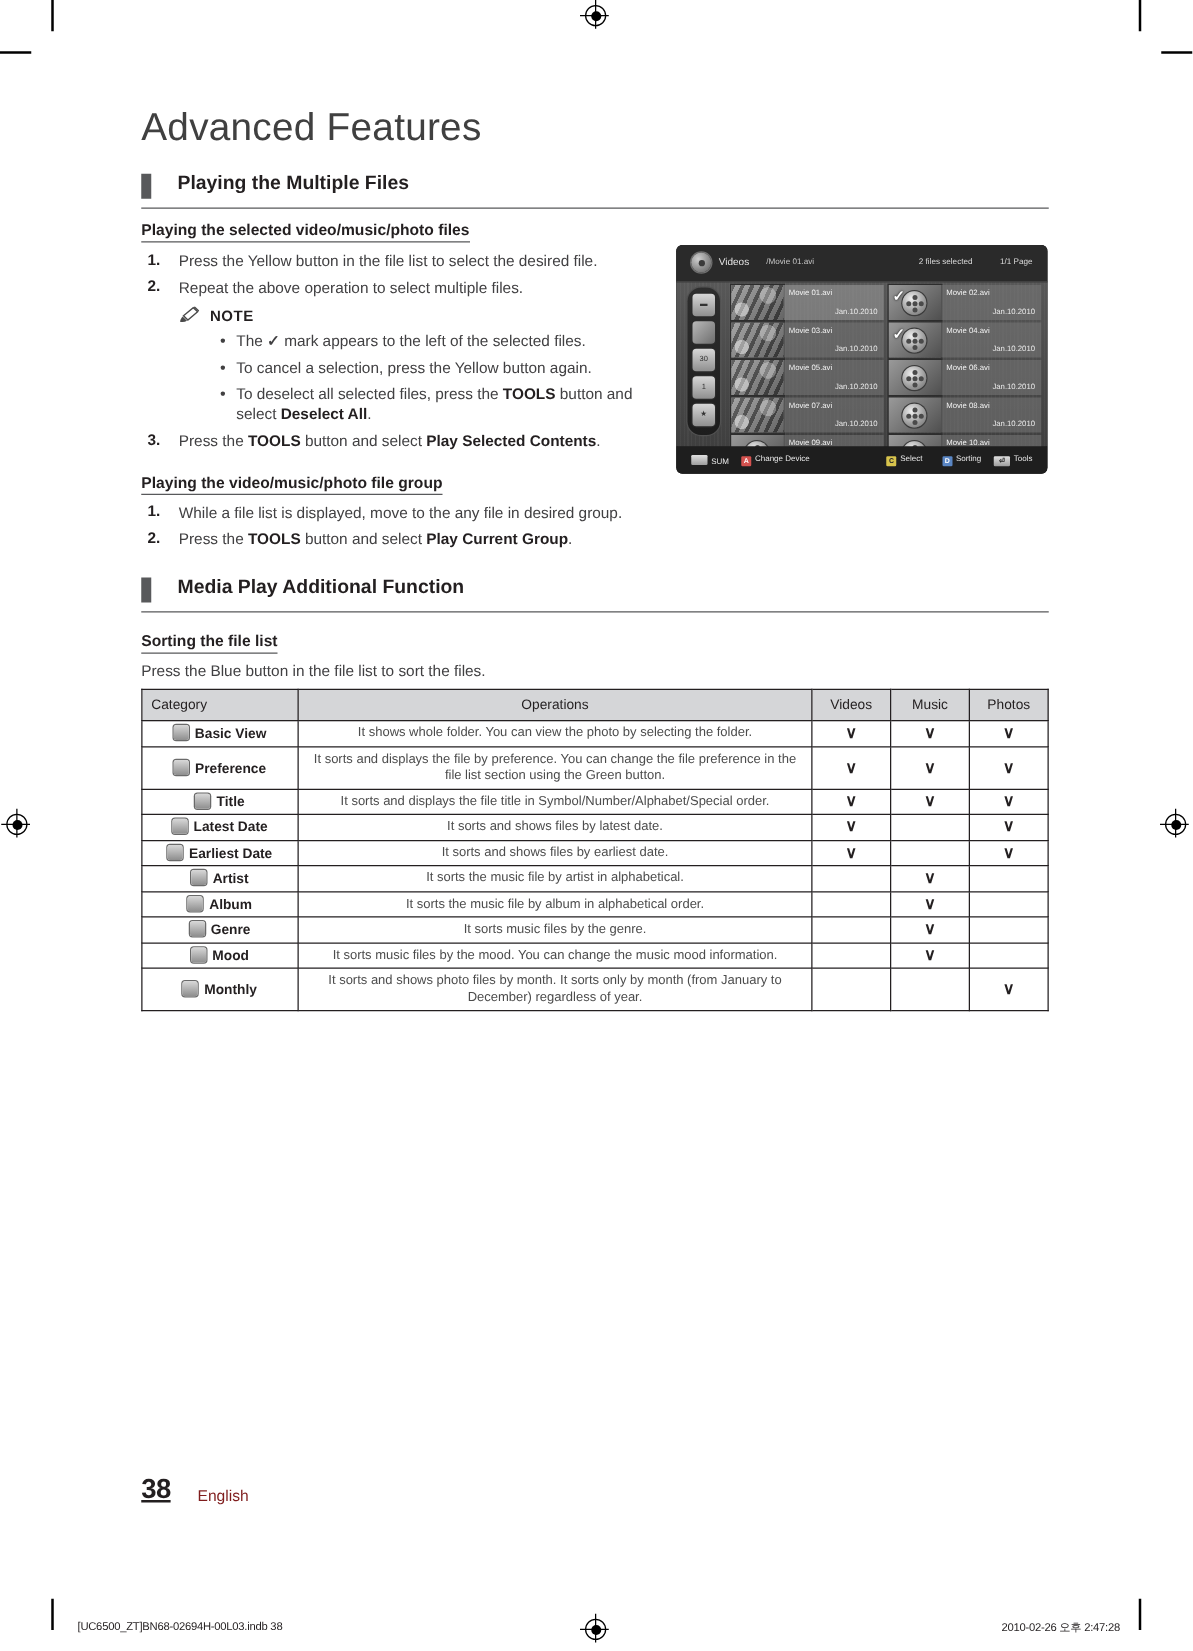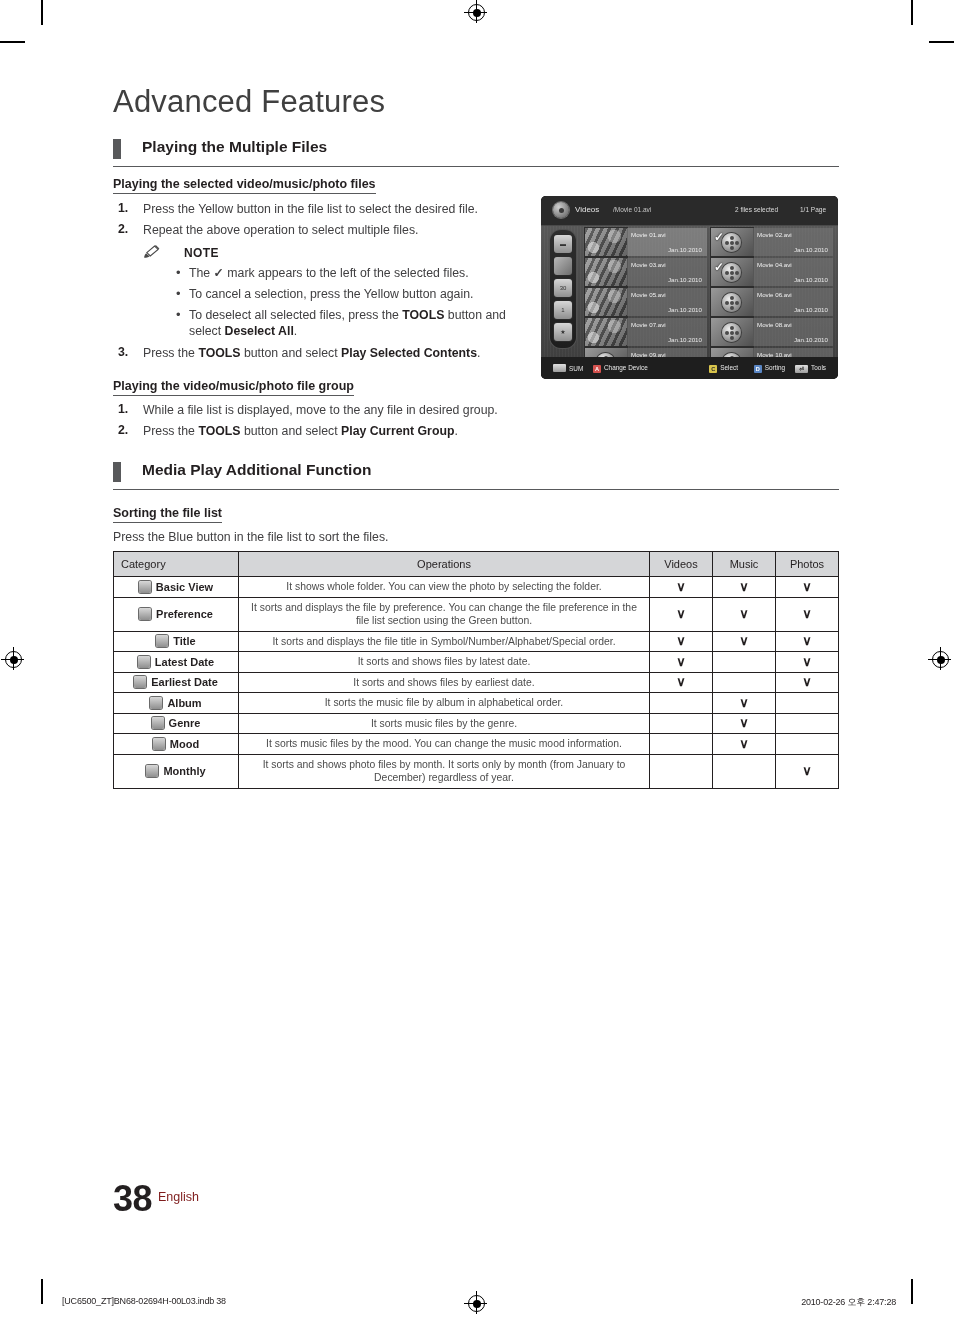--- a/index.html
+++ b/index.html
@@ -223,21 +223,21 @@
     display:inline-block; width:12px; height:12px;
     margin-right:5px; vertical-align:-2px;
     border-radius:2px;
     background:linear-gradient(180deg,#d8d8d8,#8e8e8e);
     box-shadow:0 0 0 1px #6a6a6a;
     position:relative;
   }
   .tick { font-size:13px; color:#231f20; font-weight:bold; line-height:12px; }
 
   
-  .pnum { position:absolute; left:113px; top:1178px; font-size:36px; font-weight:bold; color:#231f20; letter-spacing:-0.5px;}
+  .pnum { position:absolute; left:113px; top:1178px; font-size:22px; font-weight:bold; color:#231f20; letter-spacing:-0.5px;text-decoration:underline;}
   .plang { position:absolute; left:158px; top:1190px; font-size:12.5px; color:#7f1d1d; }
 
   .foot-left  { position:absolute; left:62px;  top:1296px; font-size:9px; color:#231f20; font-family:"Liberation Sans", sans-serif; letter-spacing:-0.2px;}
   .foot-right { position:absolute; right:58px; top:1296px; font-size:9px; color:#231f20; letter-spacing:-0.2px;}
 </style>
 </head>
 <body>
 
 <div class="crop" style="left:41px;  top:0;     width:1.5px; height:25px;"></div>
 <div class="crop" style="left:0;     top:41px;  width:25px;  height:1.5px;"></div>
@@ -280,21 +280,21 @@
     <span class="txt">Repeat the above operation to select multiple files.</span>
   </div>
 
   <div class="note-icon" style="left:143px; top:245px;">
     <svg width="18" height="14" viewBox="0 0 18 14" aria-hidden="true">
       <path d="M1 12.4 C3.2 12.9 5 12.6 6.6 11.6 L3.1 8.2 C1.9 9.4 1.3 10.9 1 12.4 Z" fill="#4a4a4a"></path>
       <path d="M3.8 7.6 L11.6 1.1 L15.1 4.4 L7.3 11 Z" fill="none" stroke="#4a4a4a" stroke-width="1.1"></path>
       <path d="M12.4 0.5 L16 3.8" fill="none" stroke="#4a4a4a" stroke-width="1.1"></path>
     </svg>
   </div>
-  <div class="note-label" style="left:184px; top:246px;text-align:center;">NOTE</div>
+  <div class="note-label" style="left:168px; top:246px;text-align:center;">NOTE</div>
 
   <div class="bullet" style="left:176px; top:265px;">
     <span class="dot2">•</span>
     <span class="btxt">
       <span>The </span><span style="font-weight:bold;">✓</span><span> mark appears to the left of the selected files.</span>
     </span>
   </div>
 
   <div class="bullet" style="left:176px; top:286px;">
     <span class="dot2">•</span>
@@ -508,20 +508,27 @@
         <td class="col-p"><span class="tick">∨</span></td>
       </tr>
       <tr>
         <td class="cat"><span class="cat-ic"></span><span>Earliest Date</span></td>
         <td class="ops">It sorts and shows files by earliest date.</td>
         <td class="col-v"><span class="tick">∨</span></td>
         <td class="col-m"><span class="tick"></span></td>
         <td class="col-p"><span class="tick">∨</span></td>
       </tr>
       <tr>
+        <td class="cat"><span class="cat-ic"></span><span>Artist</span></td>
+        <td class="ops">It sorts the music file by artist in alphabetical.</td>
+        <td class="col-v"><span class="tick"></span></td>
+        <td class="col-m"><span class="tick">∨</span></td>
+        <td class="col-p"><span class="tick"></span></td>
+      </tr>
+      <tr>
         <td class="cat"><span class="cat-ic"></span><span>Album</span></td>
         <td class="ops">It sorts the music file by album in alphabetical order.</td>
         <td class="col-v"><span class="tick"></span></td>
         <td class="col-m"><span class="tick">∨</span></td>
         <td class="col-p"><span class="tick"></span></td>
       </tr>
       <tr>
         <td class="cat"><span class="cat-ic"></span><span>Genre</span></td>
         <td class="ops">It sorts music files by the genre.</td>
         <td class="col-v"><span class="tick"></span></td>

